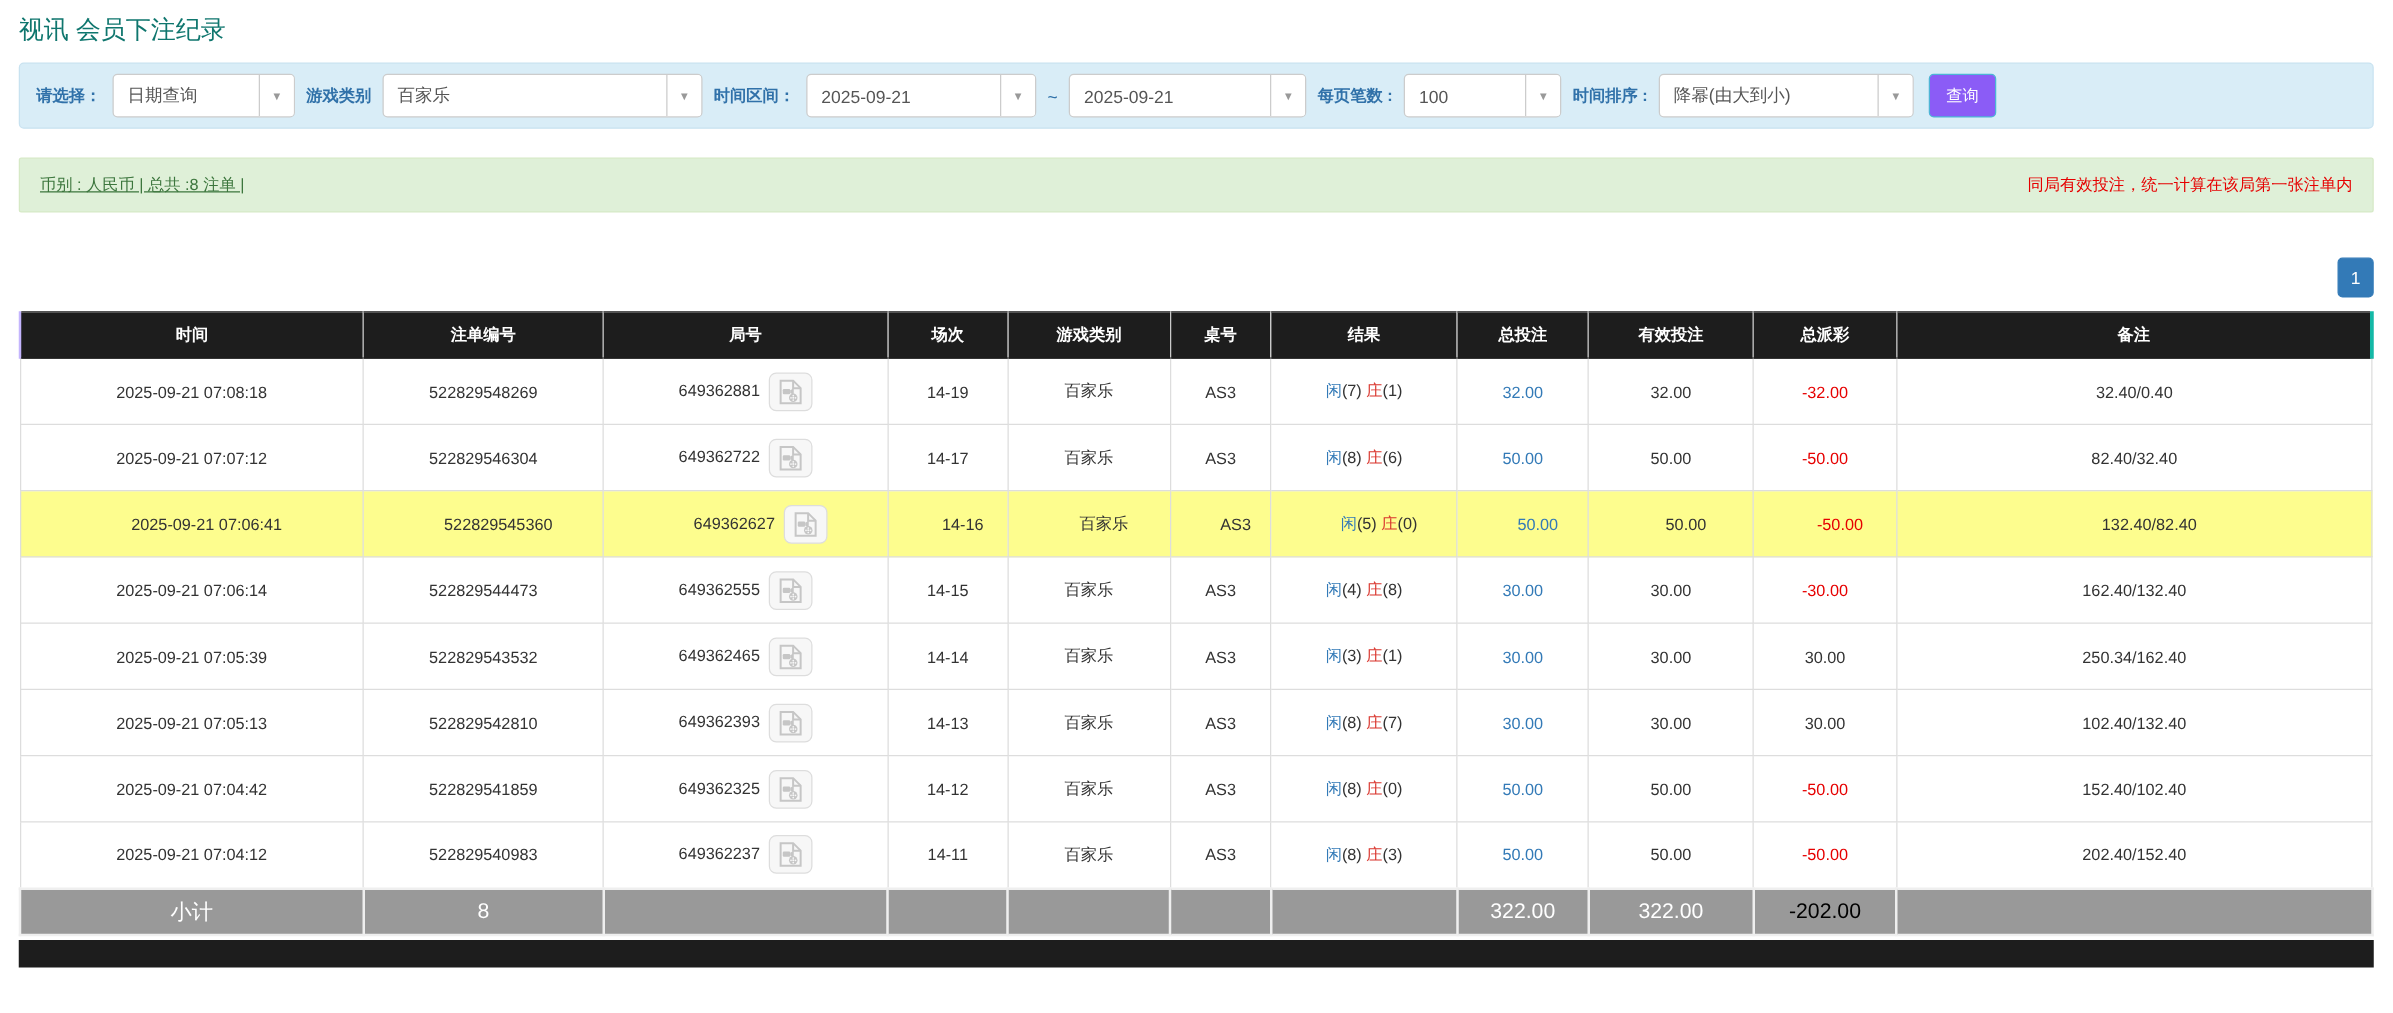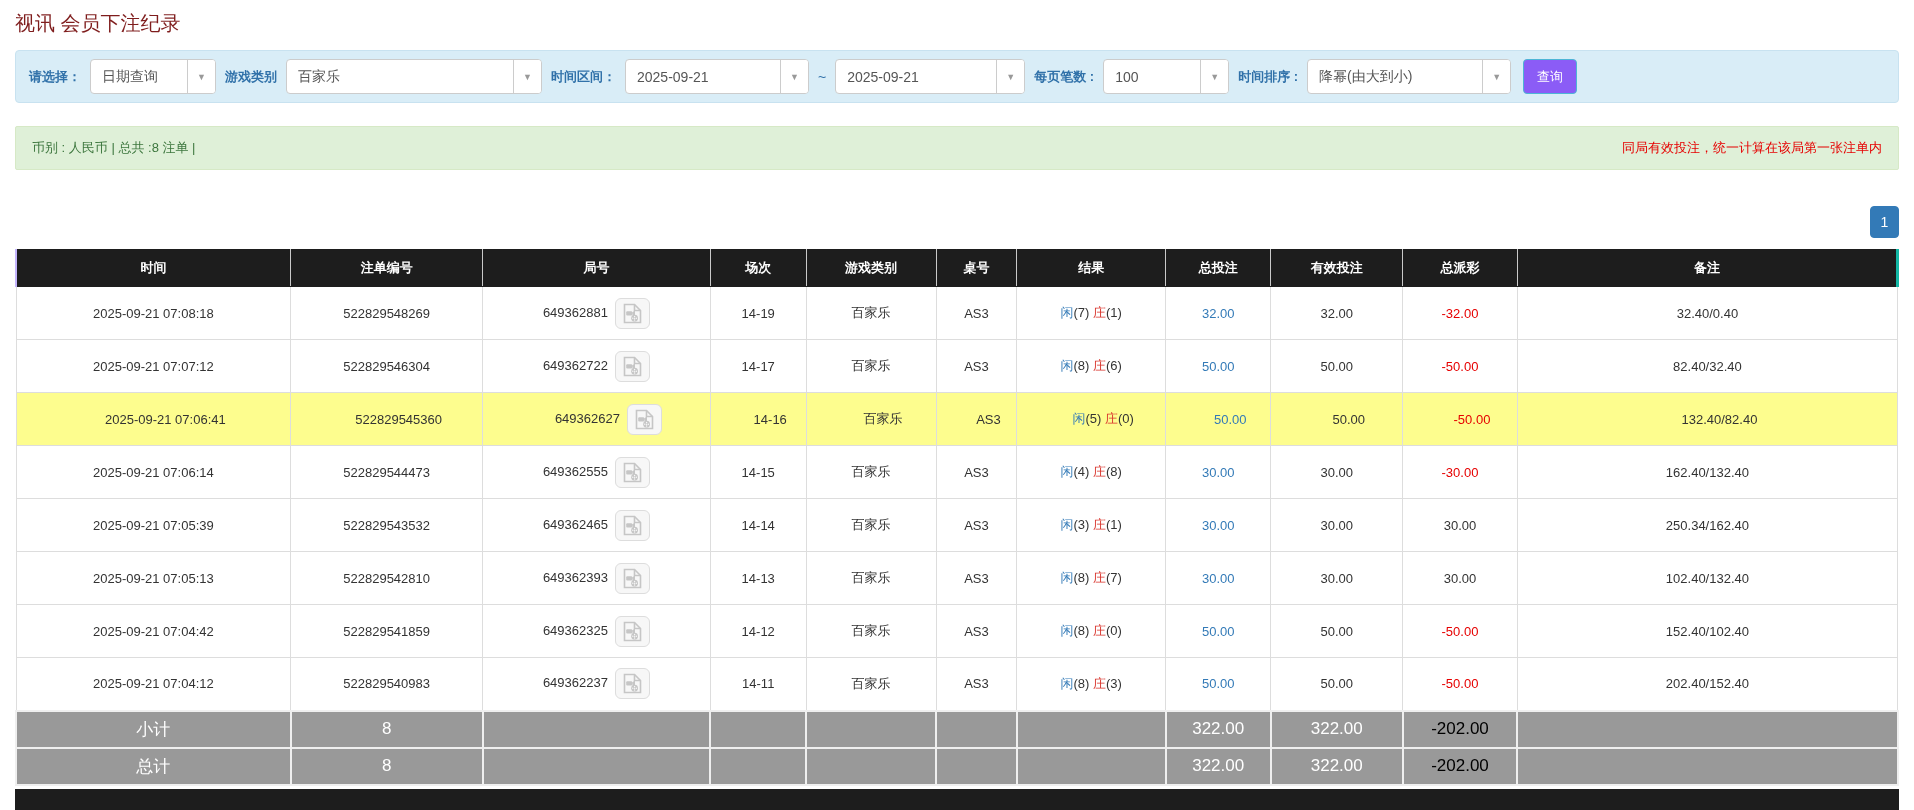--- a/index.html
+++ b/index.html
@@ -4,21 +4,21 @@
 <style>
   * { box-sizing: border-box; }
   html,body { margin:0; padding:0; }
   body {
     width:1914px; height:810px; overflow:hidden;
     background:#fff; color:#333;
     font-family:"Liberation Sans","DejaVu Sans",sans-serif;
   }
   .container { padding:0 15px; }
 
-  .page-title { font-size:20px; font-weight:400; color:#7f1d1d; margin:10px 0 13px 0; }
+  .page-title { font-size:20px; font-weight:400; color:#0f766e; margin:10px 0 13px 0; }
 
   
   .filter-panel {
     background:#d9edf7; border:1px solid #c8e2f0; border-radius:4px;
     height:53px; display:flex; align-items:center; padding:0 13px; gap:9px;
   }
   .flabel { color:#3071a9; font-weight:bold; font-size:13px; white-space:nowrap; }
   .select {
     background:#fff; border:1px solid #ccc; border-radius:4px; height:35px;
     display:flex; align-items:center; justify-content:space-between;
@@ -35,21 +35,21 @@
     background:#8b5cf6; color:#fff; border:1px solid #4db5d6; border-radius:4px;
     height:35px; padding:0 13px; font-size:13px; cursor:pointer; margin-left:3px;
   }
 
   
   .summary-bar {
     margin-top:23px; background:#dff0d8; border:1px solid #d6e9c6; border-radius:2px;
     height:44px; display:flex; align-items:center; justify-content:space-between;
     padding:0 16px; font-size:13px;
   }
-  .summary-left  { color:#3c763d; }
+  .summary-left  { color:#3c763d;text-decoration:underline; }
   .summary-right { color:#e60000; }
 
   
   .pagination-row { margin-top:36px; display:flex; justify-content:flex-end; }
   .page-btn {
     min-width:29px; height:32px; background:#337ab7; color:#fff;
     border:1px solid #337ab7; border-radius:4px; font-size:14px;
     display:flex; align-items:center; justify-content:center; cursor:pointer;
   }
 
@@ -88,21 +88,21 @@
 </style>
 </head>
 <body>
 
 <div class="container">
 
   <div class="page-title">视讯 会员下注纪录</div>
 
   <div class="filter-panel">
     <span class="flabel">请选择：</span>
-    <div class="select" style="width:126px">
+    <div class="select" style="width:146px">
       <span class="txt">日期查询</span>
       <span class="caret">▼</span>
     </div>
 
     <span class="flabel">游戏类别</span>
     <div class="select" style="width:256px">
       <span class="txt">百家乐</span>
       <span class="caret">▼</span>
     </div>
 
@@ -401,30 +401,17 @@
           <td></td>
           <td></td>
           <td></td>
           <td></td>
           <td></td>
           <td>322.00</td>
           <td>322.00</td>
           <td><span class="neg">-202.00</span></td>
           <td></td>
         </tr>
-        <tr class="summary">
-          <td>总计</td>
-          <td>8</td>
-          <td></td>
-          <td></td>
-          <td></td>
-          <td></td>
-          <td></td>
-          <td>322.00</td>
-          <td>322.00</td>
-          <td><span class="neg">-202.00</span></td>
-          <td></td>
-        </tr>
       </tbody>
   </table>
 
   <div class="bottom-strip"></div>
 </div>
 
 </body></html>

